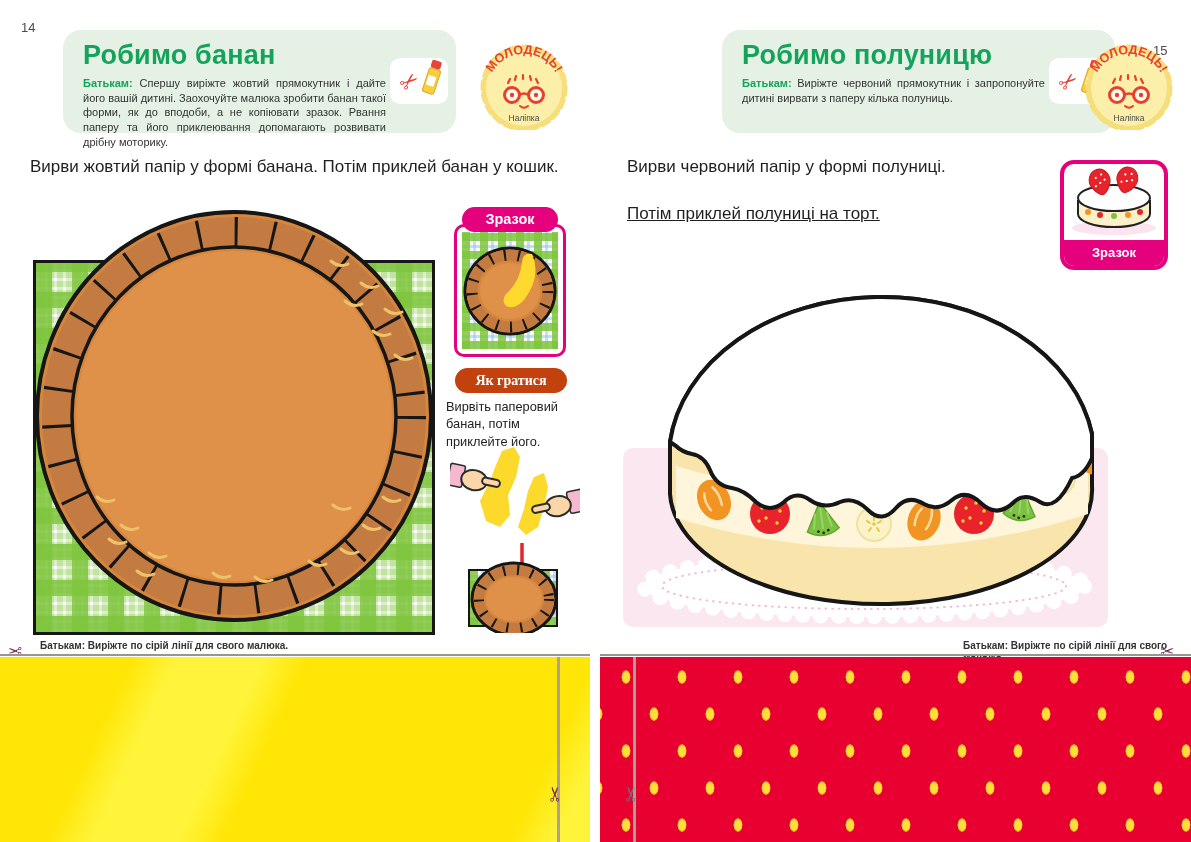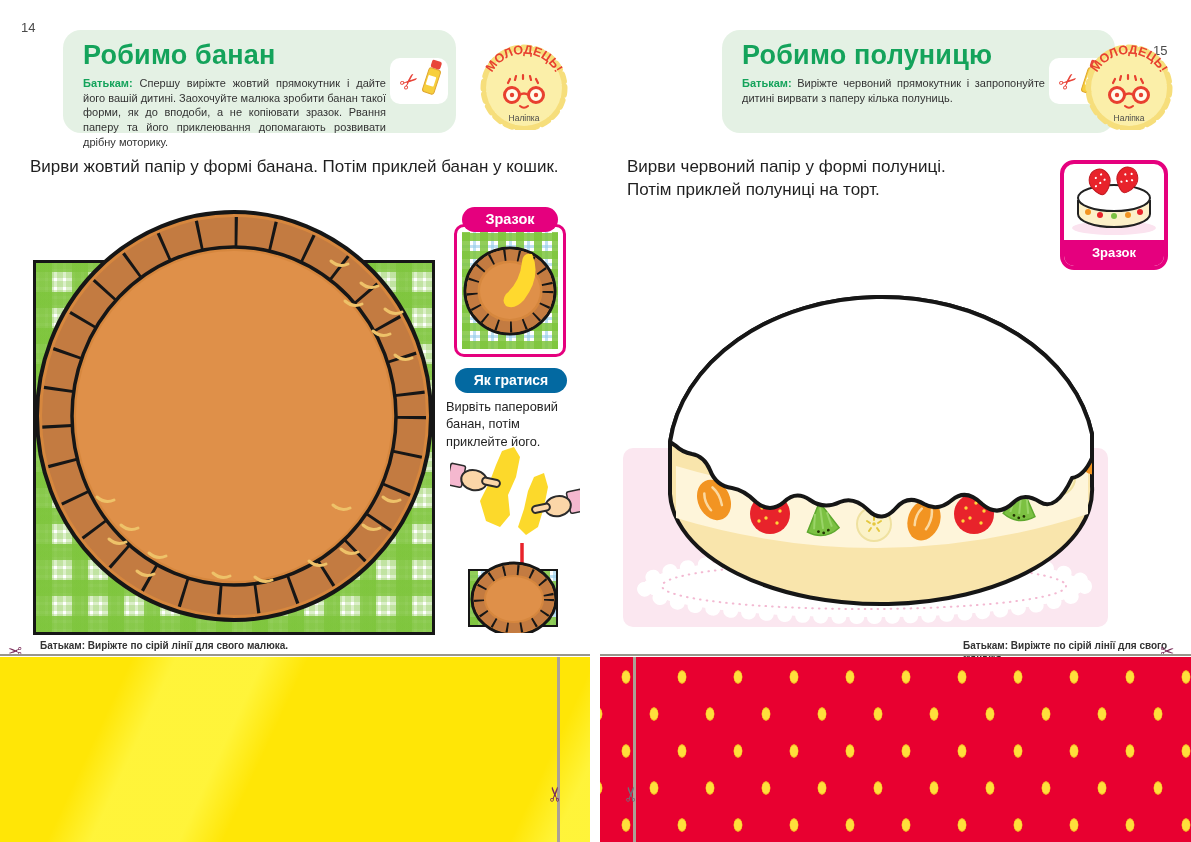--- a/index.html
+++ b/index.html
@@ -36,21 +36,21 @@
   .gingham-sm { background-color:#fff;
     background-image:
       repeating-linear-gradient(90deg, rgba(126,197,60,.85) 0 8px, transparent 8px 18px),
       repeating-linear-gradient(0deg, rgba(126,197,60,.85) 0 8px, transparent 8px 18px),
       repeating-linear-gradient(90deg, transparent 0 11px, rgba(150,205,235,.6) 11px 14px, transparent 14px 18px),
       repeating-linear-gradient(0deg, transparent 0 11px, rgba(150,205,235,.6) 11px 14px, transparent 14px 18px);
   }
 
   .pill { color:#fff; font-weight:bold; text-align:center; border-radius:14px; }
   .pill-pink { background:#E5007E; }
-  .pill-blue { background:#0369a1; }
+  .pill-blue { background:#c2410c;font-family:Liberation Serif, serif; }
 
   .samplebox-l { width:112px; border:3px solid #E5007E; border-radius:10px; background:#fff; padding:5px; }
   .samplebox-r { width:108px; height:110px; border:4px solid #E5007E; border-radius:14px; background:#fff; overflow:hidden; }
   .samplebox-r .bar { position:absolute; left:0; right:0; bottom:0; height:26px; background:#E5007E;
                       color:#fff; font-weight:bold; font-size:13px; text-align:center; line-height:25px; }
 
   .howto-txt { width:132px; text-align:left; font-size:12.8px; line-height:1.35; color:#222; }
 
   .cutnote { font-size:10px; font-weight:bold; color:#333; }
   .cutline-h { height:2px; background:#99968C; }
@@ -199,21 +199,21 @@
       <circle cx="58" cy="61" r="7.5" stroke-width="3" fill="#FFFBEA"></circle>
       <path d="M41.5,61 Q46,58 50.5,61" stroke-width="2.5"></path>
       <circle cx="34" cy="61" r="2.2" fill="#E8402F" stroke="none"></circle>
       <circle cx="58" cy="61" r="2.2" fill="#E8402F" stroke="none"></circle>
       <path d="M42,72 Q46,75.5 50,72" stroke-width="2"></path>
     </g>
     <text x="46" y="87" text-anchor="middle" font-size="8.5" fill="#4a4a4a">Наліпка</text>
   </svg>
 
   <div class="abs instr" style="left:627px;top:157px;">Вирви червоний папір у формі полуниці.</div>
-  <div class="abs instr" style="left:627px;top:180px;">Потім приклей полуниці на торт.</div>
+  <div class="abs instr" style="left:627px;top:204px;text-decoration:underline;">Потім приклей полуниці на торт.</div>
 
   <div class="abs samplebox-r" style="left:1060px;top:160px;position:absolute;">
     <svg width="100" height="76" viewBox="0 0 100 76">
       <ellipse cx="50" cy="64" rx="42" ry="7" fill="#FBE3EF"></ellipse>
       <path d="M 14,36 L 14,50 A 36 13 0 0 0 86,50 L 86,36" fill="#FCF0C8" stroke="#222" stroke-width="2"></path>
       <ellipse cx="50" cy="34" rx="36" ry="13" fill="#fff" stroke="#222" stroke-width="2"></ellipse>
       <circle cx="24" cy="48" r="3" fill="#F29422"></circle>
         <circle cx="36" cy="51" r="3" fill="#E8232B"></circle>
       <circle cx="50" cy="52" r="3" fill="#7CC142"></circle>
         <circle cx="64" cy="51" r="3" fill="#F29422"></circle>

